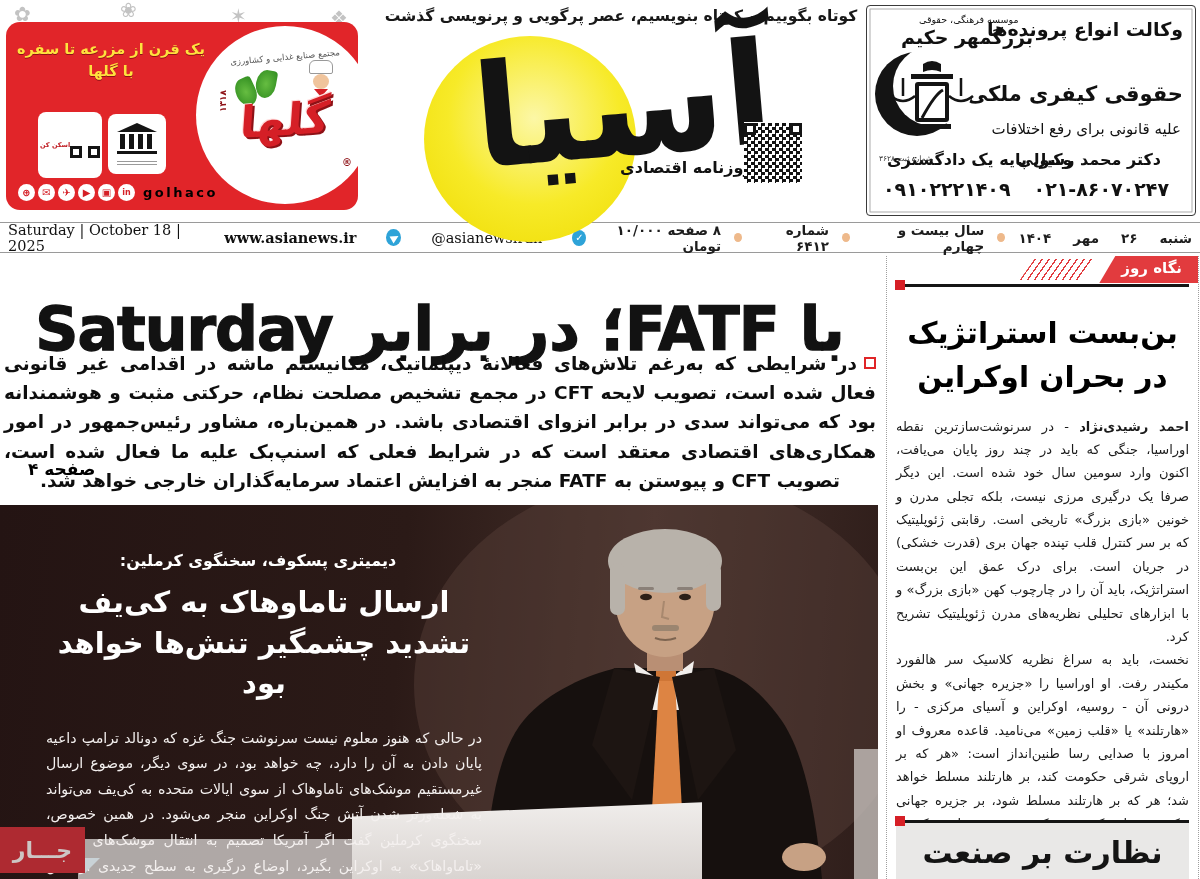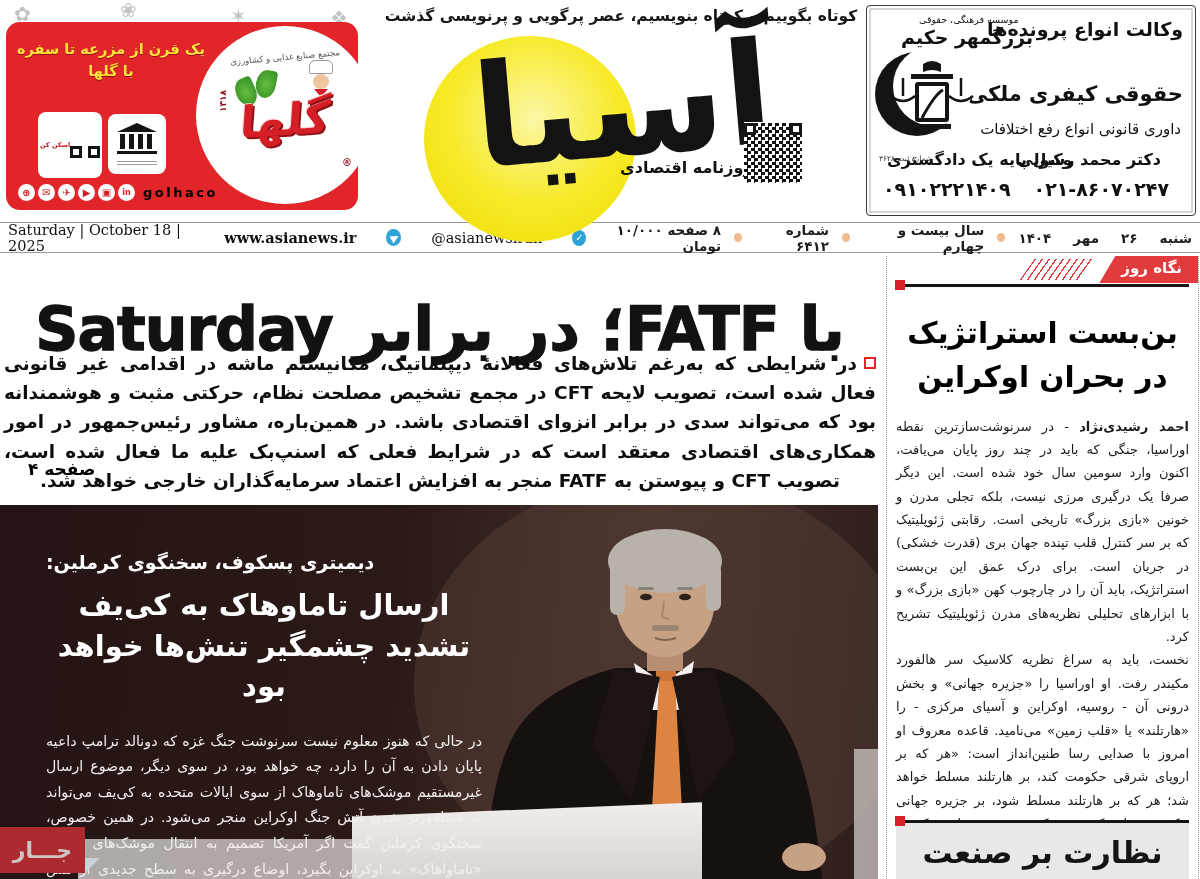--- a/index.html
+++ b/index.html
@@ -103,21 +103,21 @@
 
   
   .photo{position:absolute;left:0;top:505px;width:878px;height:374px;overflow:hidden;
          background:linear-gradient(95deg,#241413 0%,#2b1a17 45%,#45302a 72%,#2e1d1a 100%);}
   .photo svg{position:absolute;right:-6px;bottom:0;}
   .floor{position:absolute;left:78px;bottom:0;width:300px;height:40px;background:#c7c2c0;opacity:.85;}
   .podium{position:absolute;left:352px;bottom:0;width:350px;height:80px;
           background:linear-gradient(#f1eeec,#d9d4d1);clip-path:polygon(0 22%,100% 4%,100% 100%,0 100%);}
   .pole{position:absolute;right:0;bottom:0;width:24px;height:130px;background:#c6bfbb;opacity:.8;}
   .photo-text{position:absolute;left:46px;top:46px;width:436px;direction:rtl;color:#fff;}
-  .ph-kicker{font-size:19px;font-weight:bold;text-align:left;padding-right:12px;}
+  .ph-kicker{font-size:16px;font-weight:bold;text-align:center;padding-right:12px;}
   .ph-headline{margin-top:12px;font-size:29px;font-weight:bold;text-align:center;line-height:1.4;}
   .ph-body{margin:22px 0 0;font-size:14.2px;line-height:1.8;text-align:justify;color:#f4f0ef;font-weight:500;}
   .jar-tag{position:absolute;left:0;bottom:6px;width:85px;height:46px;background:#ae2a31;
            display:flex;align-items:center;justify-content:center;color:#cdc6c4;font-size:22px;font-weight:bold;}
   .jar-tail{position:absolute;right:-15px;bottom:0;width:0;height:0;
            border-top:15px solid #c9d2d6;border-right:15px solid transparent;}
 
   
   .aside{position:absolute;left:886px;top:256px;width:313px;height:623px;box-sizing:border-box;
          border-left:1.5px dotted #9f9f9f;border-right:1.5px dotted #9f9f9f;padding:0 9px;direction:rtl;}
@@ -197,21 +197,21 @@
     <div class="qr2">
         <div class="qr-pat"></div>
       </div>
   </div>
 
   <div class="legal-ad">
     <div class="la la-serv1">وکالت انواع پرونده‌ها</div>
     <div class="la la-org-type">موسسه فرهنگی، حقوقی</div>
     <div class="la la-org-name">بزرگمهر حکیم</div>
     <div class="la la-serv2">حقوقی کیفری ملکی و ...</div>
-    <div class="la la-serv3">داوری قانونی انواع رفع اختلافات</div>
+    <div class="la la-serv3">علیه قانونی برای رفع اختلافات</div>
     <div class="la la-name">دکتر محمد رسولی</div>
     <div class="la la-title">وکیل پایه یک دادگستری</div>
     <div class="la la-ph1">۰۲۱-۸۶۰۷۰۲۴۷</div>
     <div class="la la-ph2">۰۹۱۰۲۲۲۱۴۰۹</div>
     <div class="la la-reg">شماره ثبت ۳۶۲۸</div>
     <div class="la-logo">
       <svg width="104" height="106" viewBox="0 0 104 106">
         <circle cx="44" cy="50" r="42" fill="#141414"></circle>
         <circle cx="60" cy="42" r="40" fill="#fff"></circle>
         <rect x="42" y="38" width="34" height="40" rx="3" fill="#141414"></rect>

